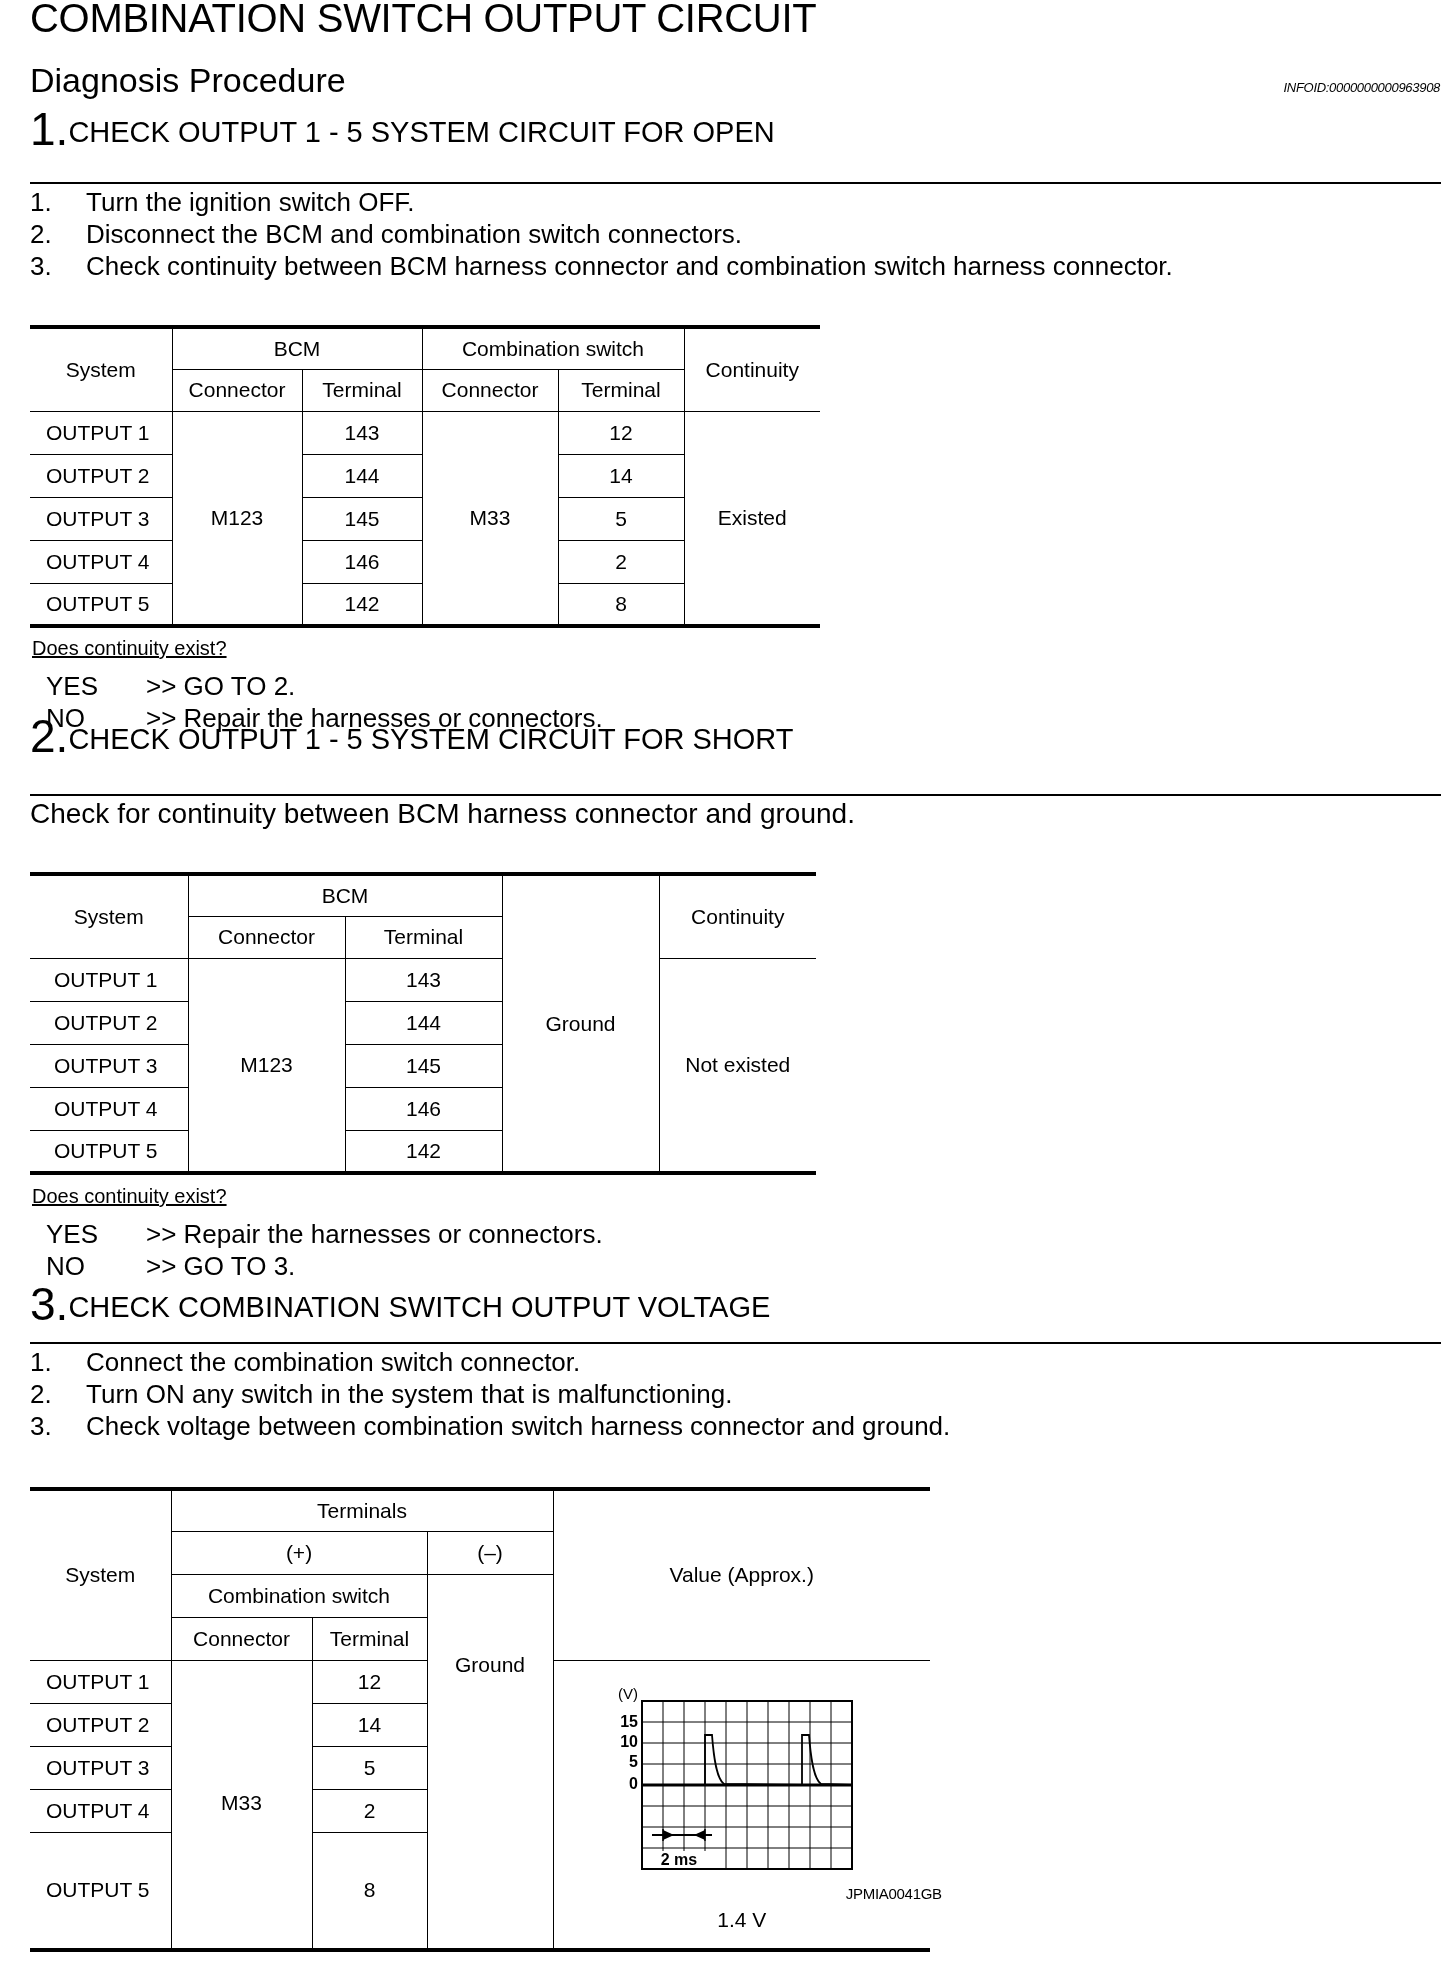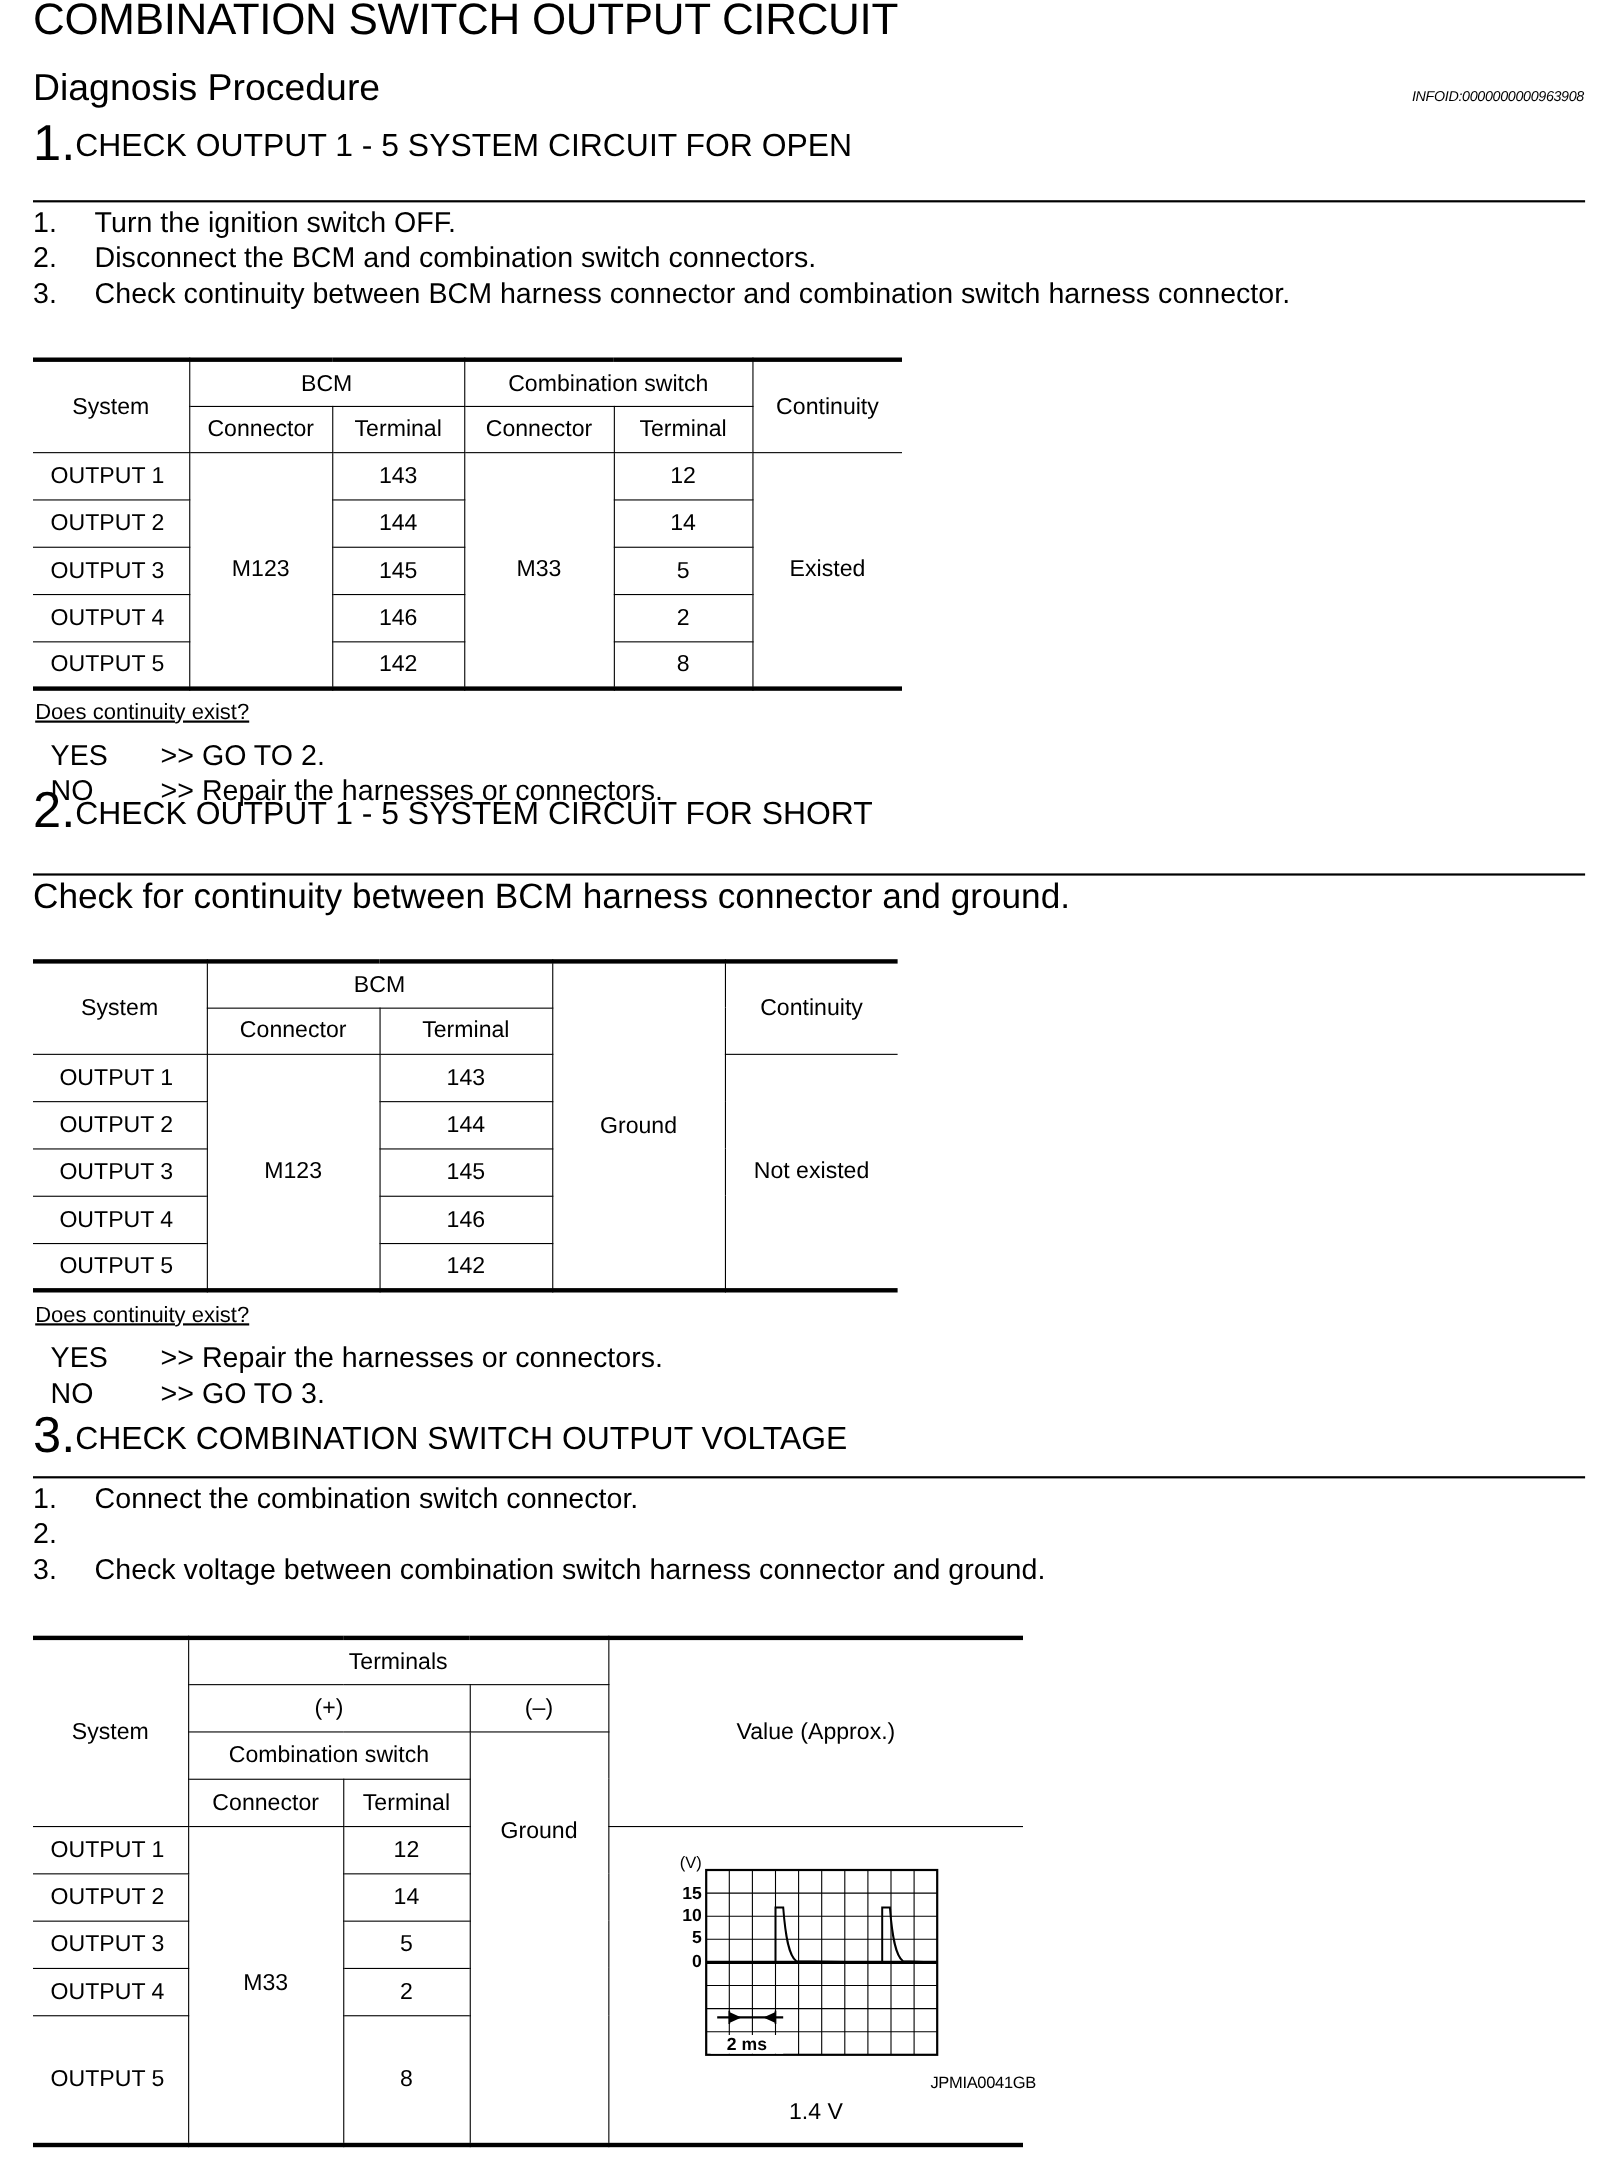--- a/index.html
+++ b/index.html
@@ -14,21 +14,21 @@
   .step-head { left: 30px; font-size: 29px; line-height: 40px; white-space: nowrap; }
   .step-head .num { font-size: 46px; vertical-align: -3px; }
   .rule { left: 30px; right: 15px; height: 0; border-top: 2.5px solid #000; }
   .ol { left: 30px; font-size: 26px; line-height: 32px; }
   .ol .row { display: flex; }
   .ol .n { width: 56px; }
   .question { left: 32px; font-size: 20px; text-decoration: underline; line-height: 32px; }
   .answers { left: 46px; font-size: 26px; line-height: 32px; }
   .answers .row { display: flex; }
   .answers .k { width: 100px; }
-  .plain { left: 30px; font-size: 32px; line-height: 32px; }
+  .plain { left: 30px; font-size: 28px; line-height: 32px; }
 
   table.spec {
     position: absolute; border-collapse: collapse; font-size: 21px;
     border-top: 4px solid #000; border-bottom: 4px solid #000;
   }
   table.spec td, table.spec th {
     font-weight: normal; text-align: center; vertical-align: middle;
     border: 1.5px solid #000; padding: 0;
   }
   table.spec tr > :first-child { border-left: none; }
@@ -195,20 +195,21 @@
   <span class="num">3.</span><span>CHECK COMBINATION SWITCH OUTPUT VOLTAGE</span>
 </div>
 <div class="abs rule" style="top:1342px"></div>
 <div class="abs ol" style="top:1346px">
   <div class="row">
       <span class="n">1.</span>
       <span>Connect the combination switch connector.</span>
     </div>
   <div class="row">
       <span class="n">2.</span>
+      <span>Turn ON any switch in the system that is malfunctioning.</span>
     </div>
   <div class="row">
       <span class="n">3.</span>
       <span>Check voltage between combination switch harness connector and ground.</span>
     </div>
 </div>
 
 <table class="spec" style="left:30px; top:1487px; width:900px;">
   <colgroup>
       <col style="width:141px">

